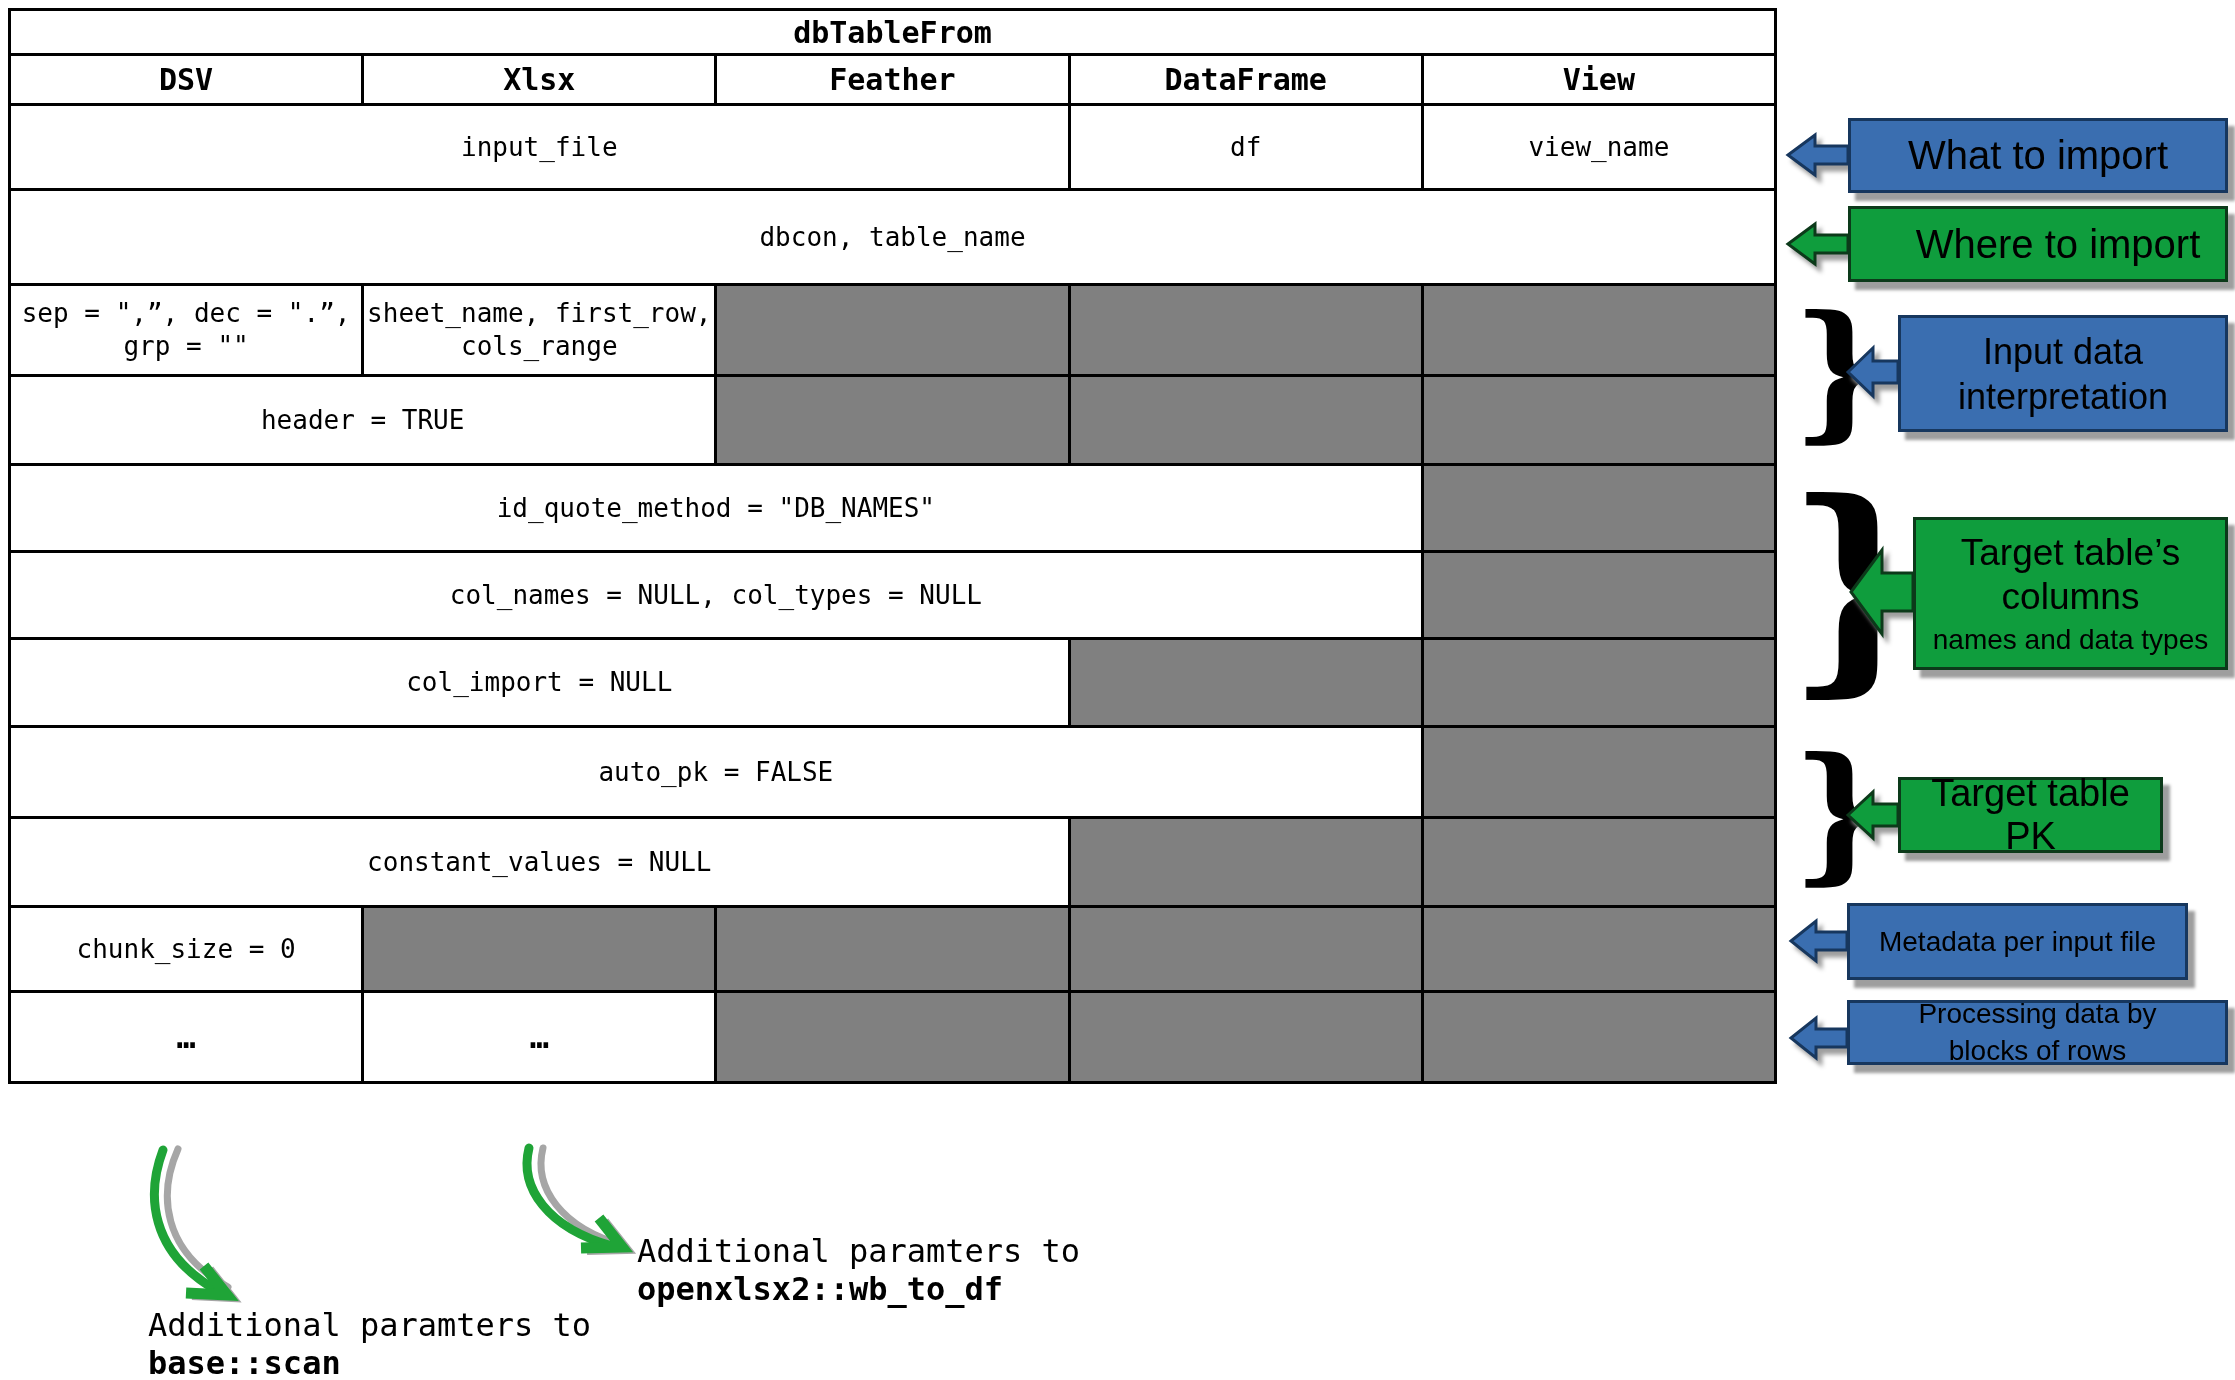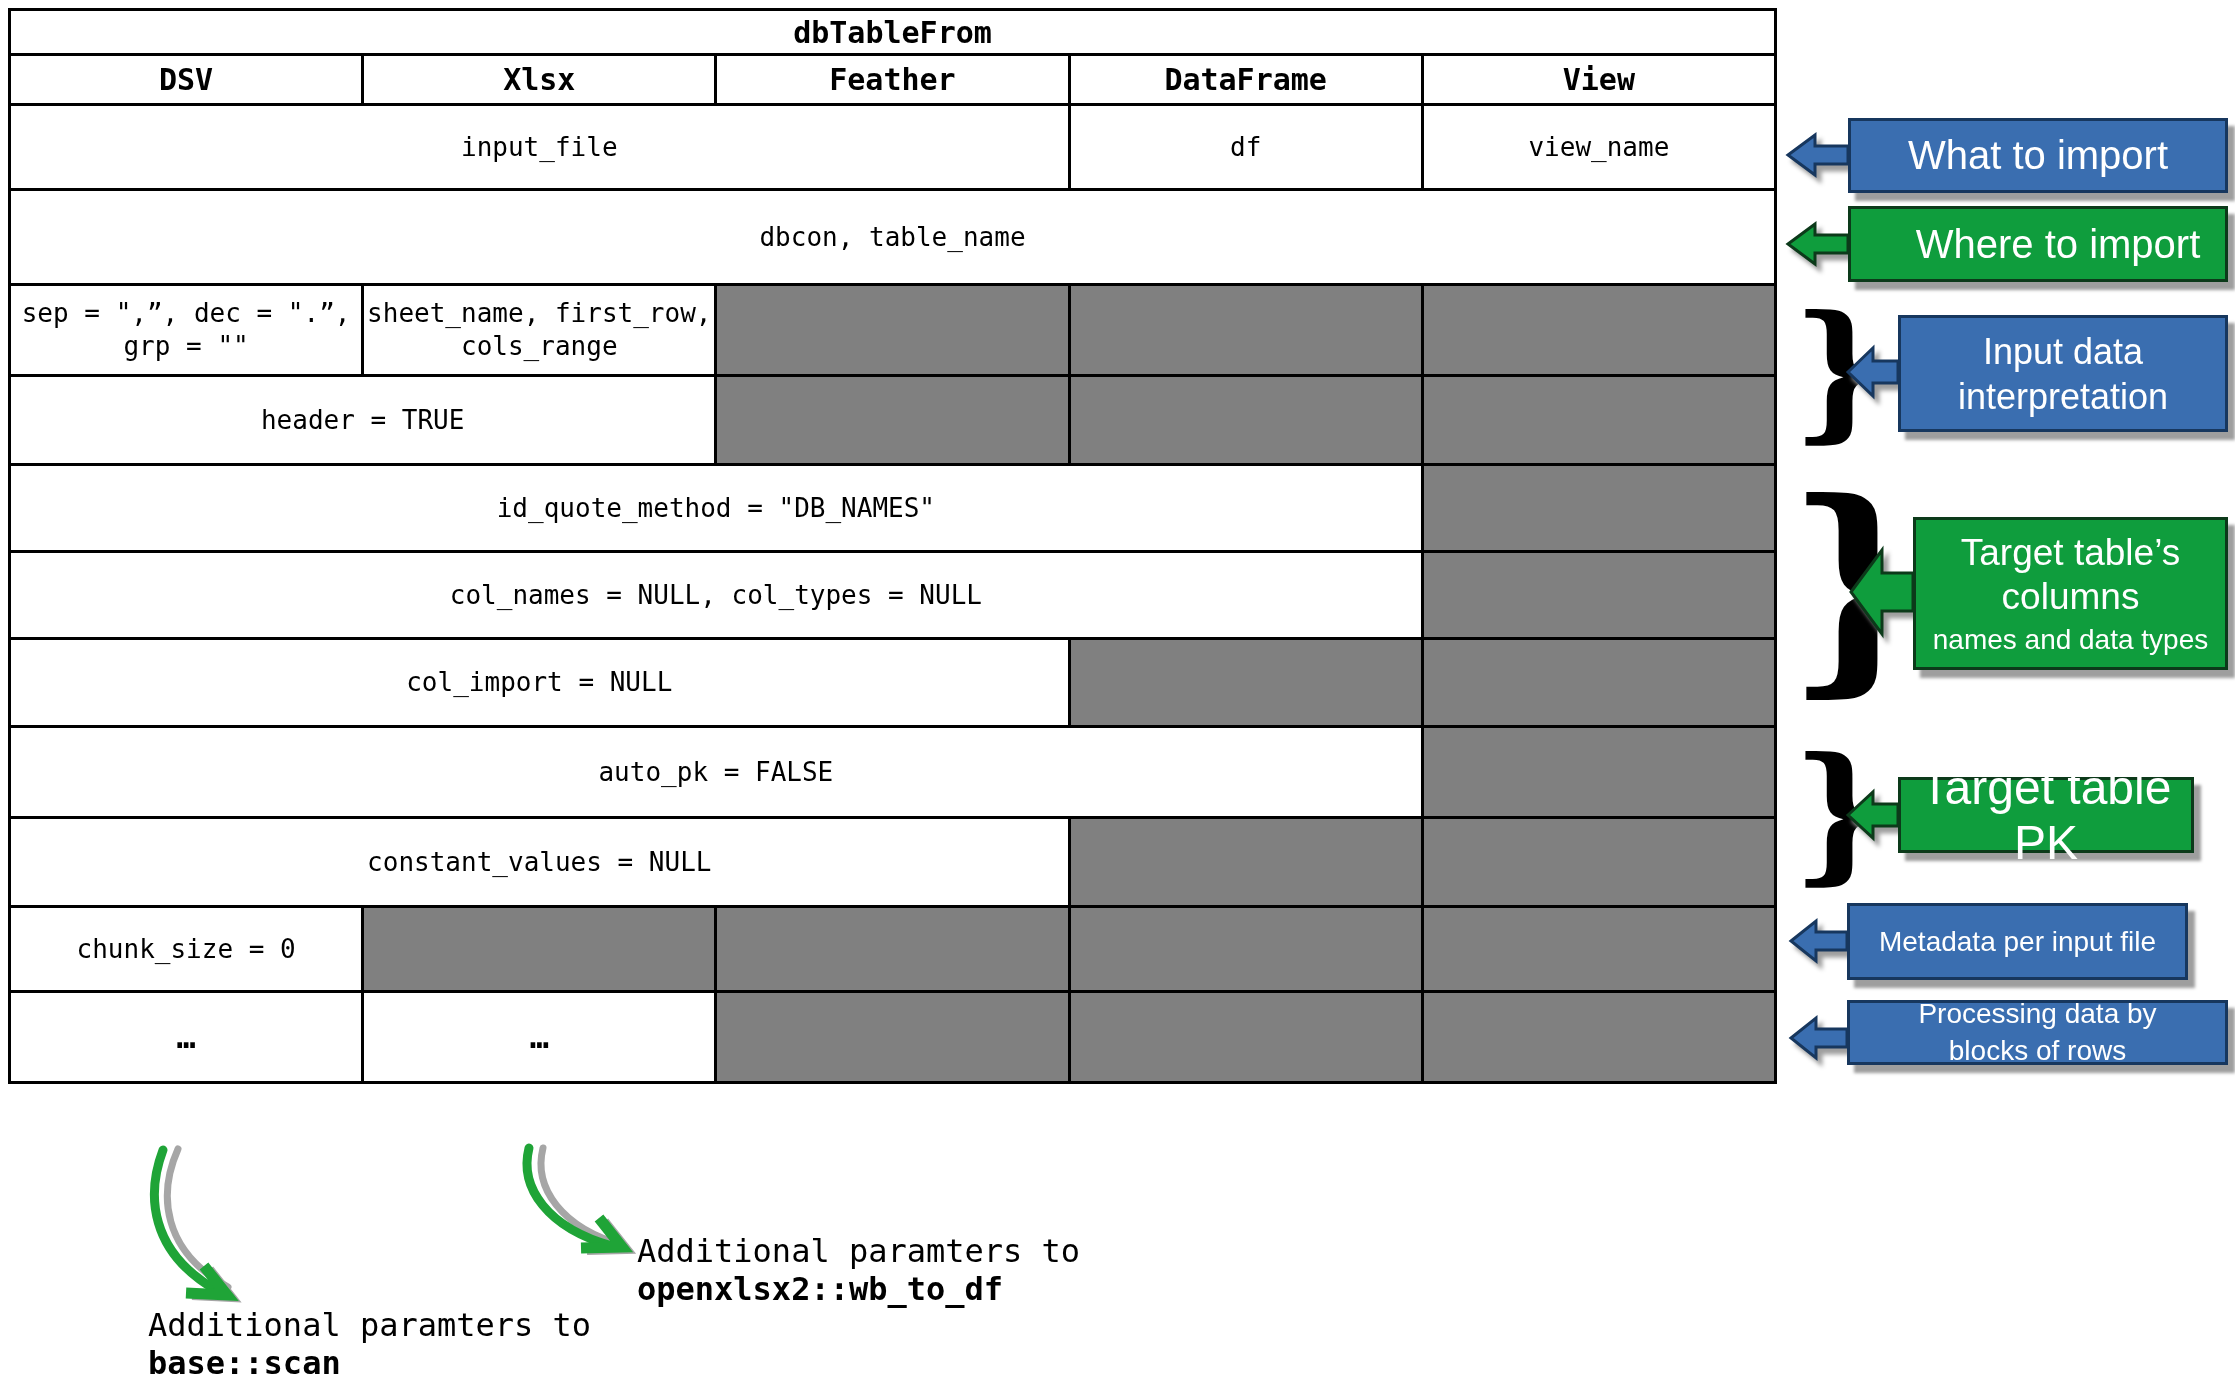--- a/index.html
+++ b/index.html
@@ -10,32 +10,32 @@
   #param-table{position:absolute;left:8px;top:8px;width:1769px;border-collapse:collapse;
                table-layout:fixed;}
   #param-table td,#param-table th{border:3px solid #000;text-align:center;vertical-align:middle;
                padding:0;font-size:26px;line-height:33px;background:#fff;overflow:hidden;}
   #param-table .title-cell{font-weight:bold;font-size:30px;}
   #param-table th{font-weight:bold;font-size:30px;}
   #param-table td.gray{background:var(--gray_cell);}
   #param-table td.bold-cell{font-weight:bold;font-size:32px;}
 
   
-  .co{position:absolute;border:3px solid;box-sizing:border-box;color:#ffffff;
+  .co{position:absolute;border:3px solid;box-sizing:border-box;color:#000000;
       display:flex;flex-direction:column;align-items:center;justify-content:center;
       text-align:center;font-family:"Liberation Sans",sans-serif;
       box-shadow:7px 8px 3px #9e9e9e;}
   .co.blue{background:var(--blue);border-color:#17375e;}
   .co.green{background:var(--green);border-color:#0c3a1a;}
   #co1{left:1848px;top:118px;width:380px;height:75px;font-size:40px;}
   #co2{left:1848px;top:206px;width:380px;height:76px;font-size:40px;padding-left:40px;}
   #co3{left:1898px;top:315px;width:330px;height:117px;font-size:36px;line-height:1.25;}
   #co4{left:1913px;top:517px;width:315px;height:153px;font-size:37px;line-height:1.2;}
   #co4 .sub{font-size:28px;line-height:1.15;margin-top:4px;}
-  #co5{left:1898px;top:777px;width:296px;height:76px;font-size:48px;}
+  #co5{left:1898px;top:777px;width:265px;height:76px;font-size:38px;}
   #co6{left:1847px;top:903px;width:341px;height:77px;font-size:28px;}
   #co7{left:1847px;top:1000px;width:381px;height:65px;font-size:28px;line-height:1.3;}
 
   
   .block-arrow{position:absolute;filter:drop-shadow(5px 6px 2px #9e9e9e);}
   .block-arrow polygon{stroke-width:3;}
   .block-arrow.blue polygon{fill:var(--blue);stroke:#17375e;}
   .block-arrow.green polygon{fill:var(--green);stroke:#0c3a1a;}
 
   

